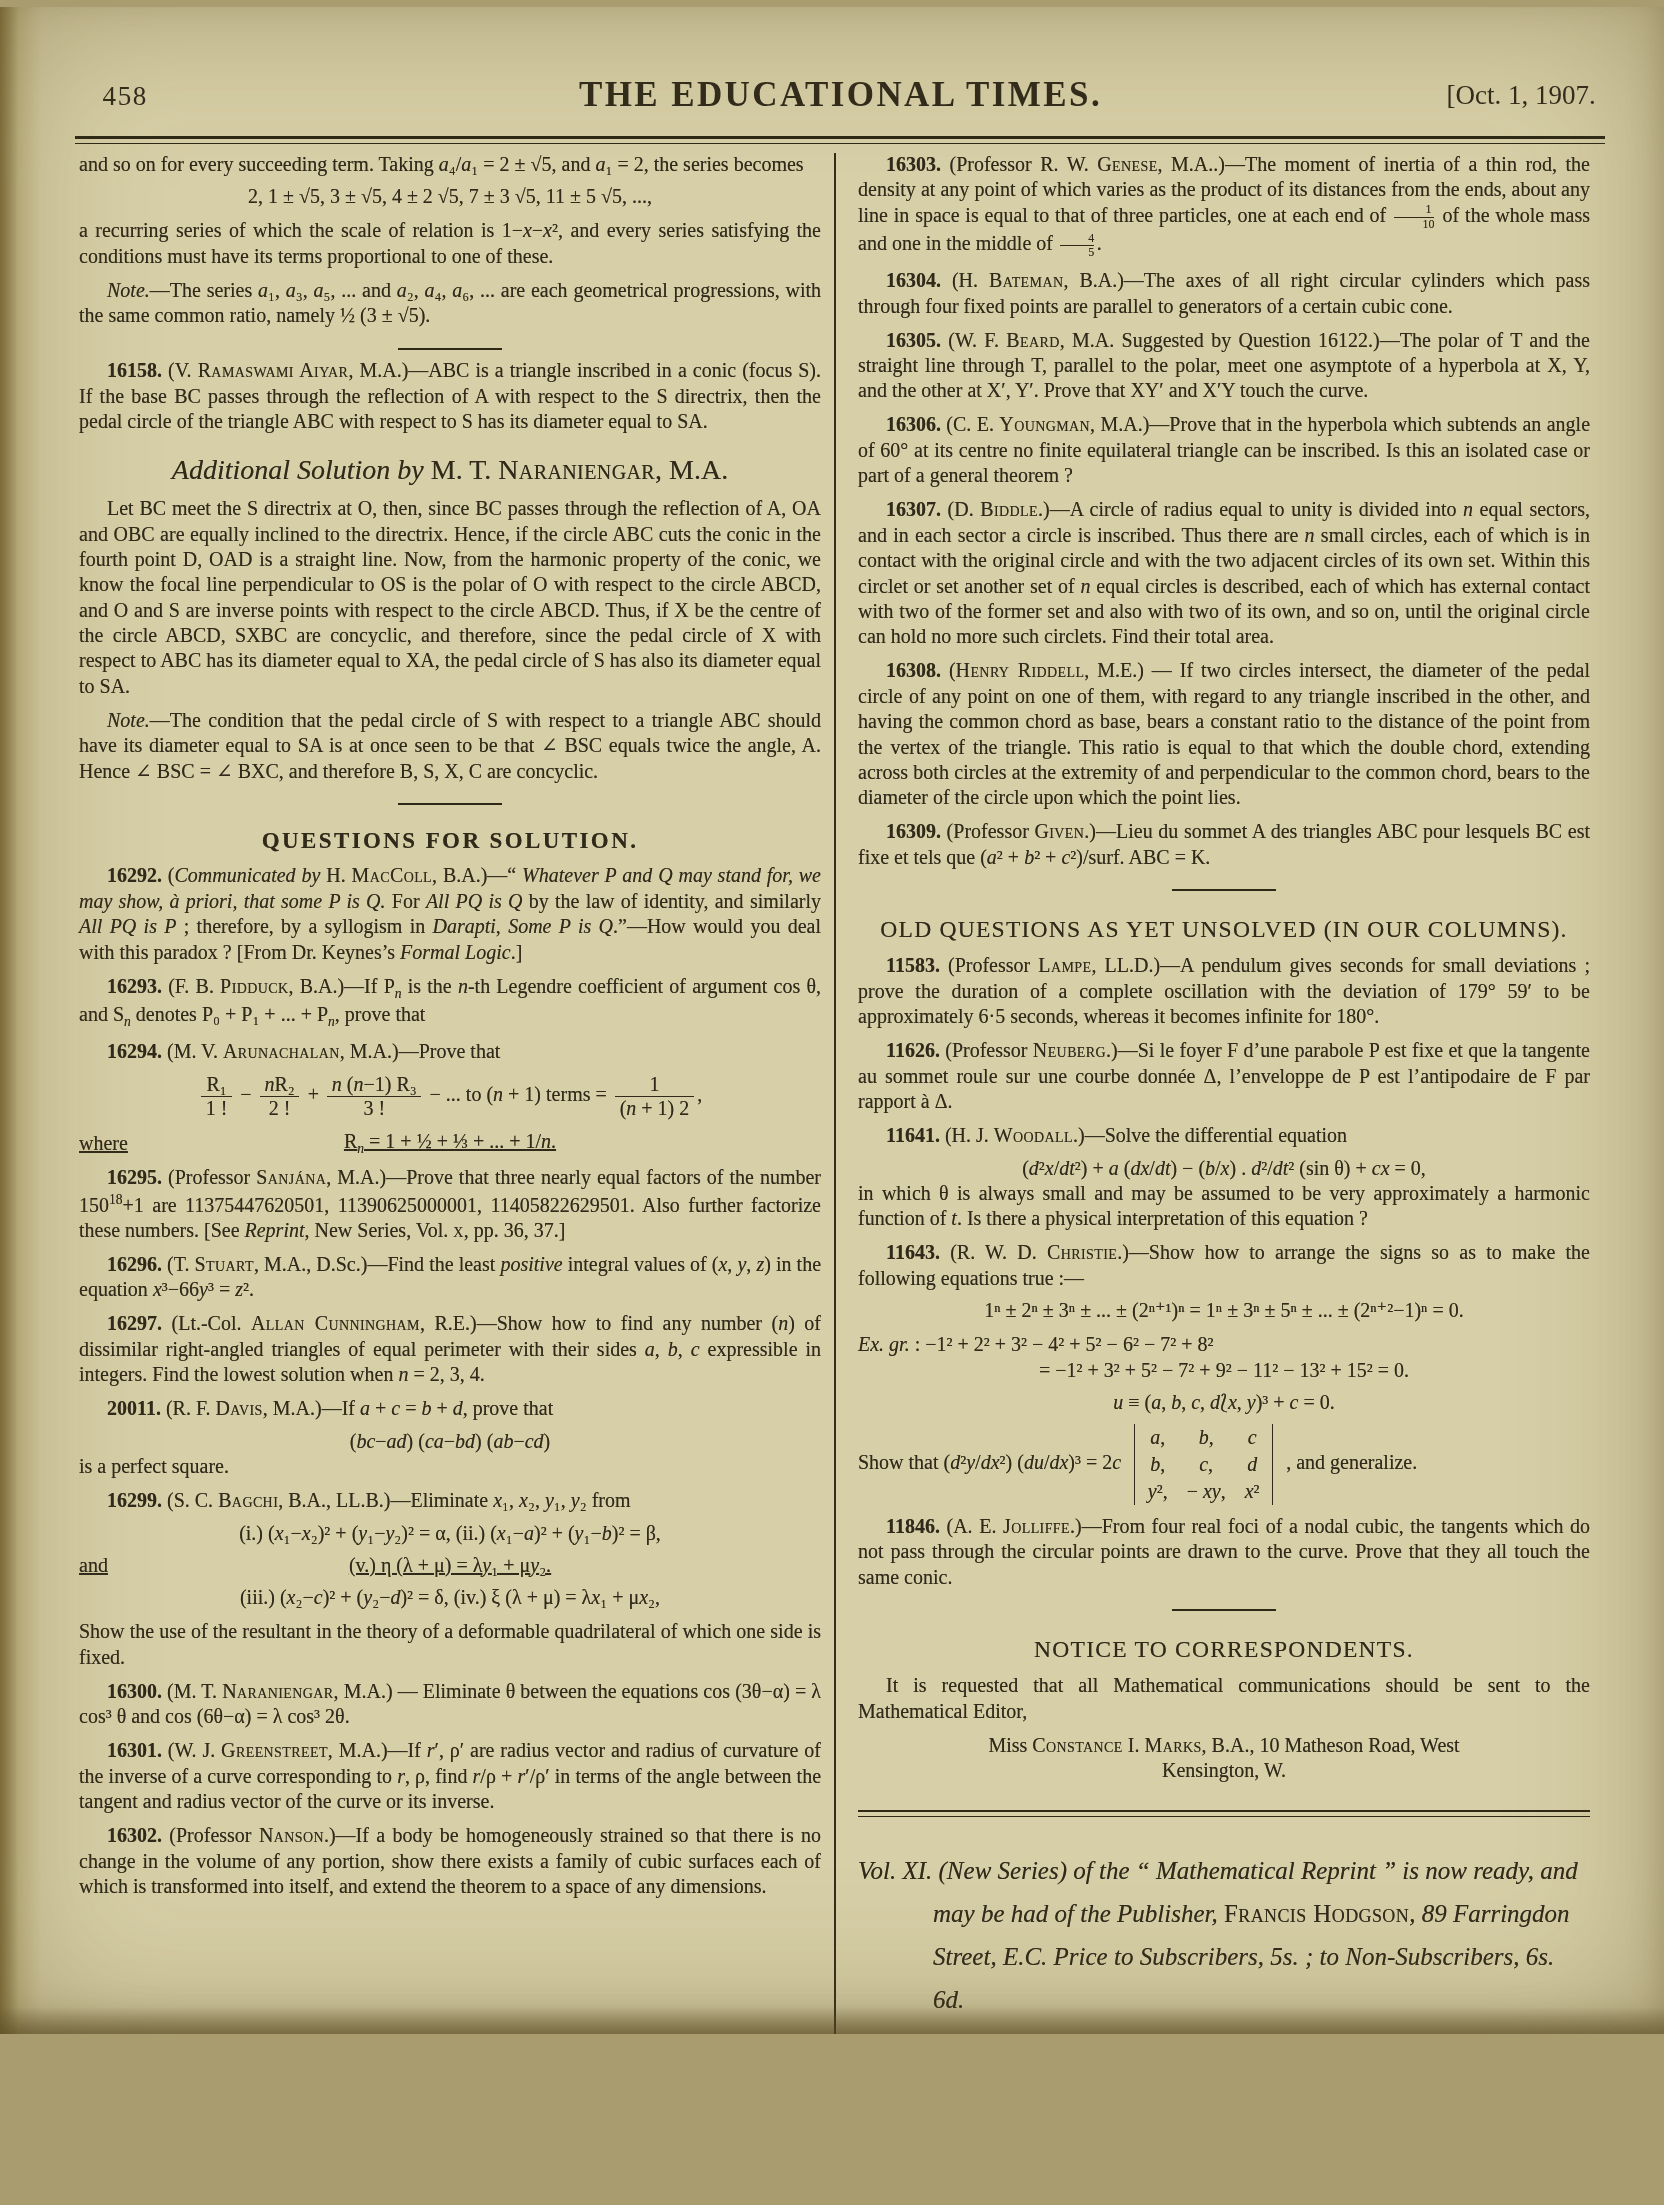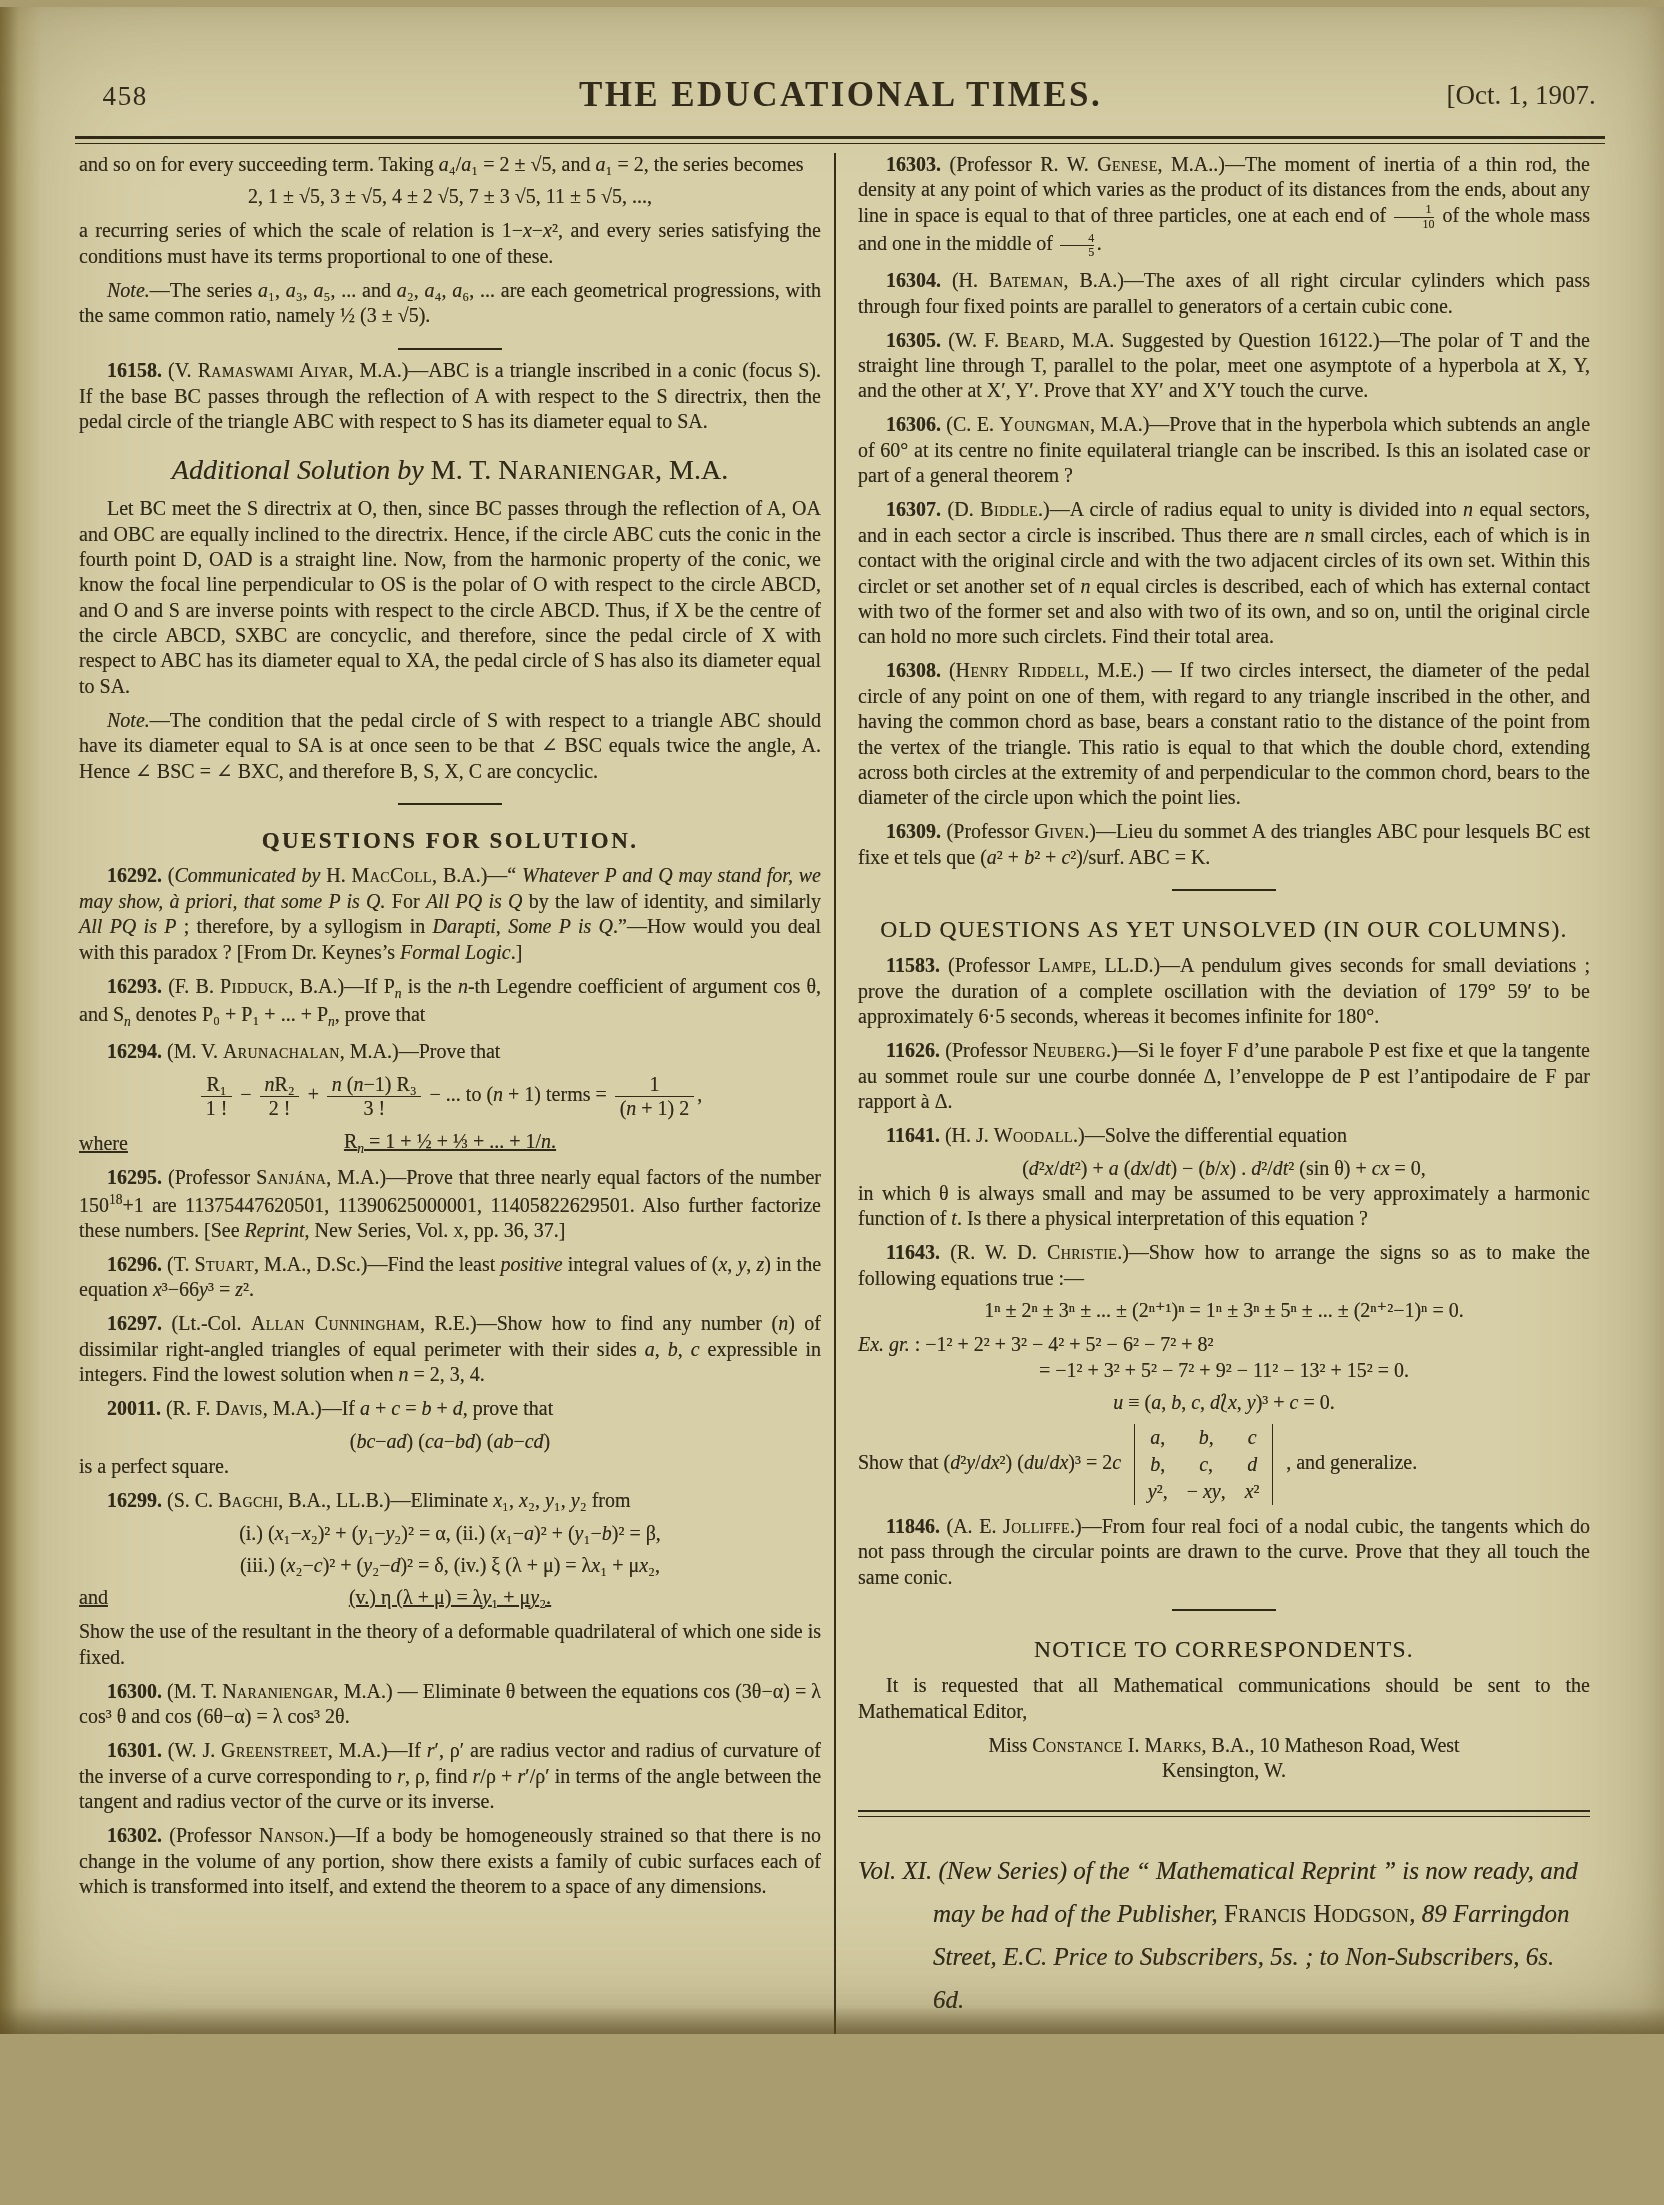--- a/index.html
+++ b/index.html
@@ -108,26 +108,26 @@
         <span class="fpad"></span>
       </div>
       <div class="blk para ind"><b>16295.</b>  (Professor <sc>Sanjána</sc>, M.A.)—Prove that three nearly equal factors of the number 150<sup>18</sup>+1 are 11375447620501, 11390625000001, 11405822629501.   Also further factorize these numbers.   [See <i>Reprint</i>, New Series, Vol. <sc>x</sc>, pp. 36, 37.]</div>
       <div class="blk para ind"><b>16296.</b>  (T. <sc>Stuart</sc>, M.A., D.Sc.)—Find the least <i>positive</i> integral values of (<i>x</i>, <i>y</i>, <i>z</i>) in the equation <i>x</i>³−66<i>y</i>³ = <i>z</i>².</div>
       <div class="blk para ind"><b>16297.</b>  (Lt.-Col. <sc>Allan Cunningham</sc>, R.E.)—Show how to find any number (<i>n</i>) of dissimilar right-angled triangles of equal perimeter with their sides <i>a</i>, <i>b</i>, <i>c</i> expressible in integers.  Find the lowest solution when <i>n</i> = 2, 3, 4.</div>
       <div class="blk para ind"><b>20011.</b>  (R. F. <sc>Davis</sc>, M.A.)—If <i>a</i> + <i>c</i> = <i>b</i> + <i>d</i>, prove that</div>
       <div class="blk formula">(<i>bc</i>−<i>ad</i>) (<i>ca</i>−<i>bd</i>) (<i>ab</i>−<i>cd</i>)</div>
       <div class="blk para tight">is a perfect square.</div>
       <div class="blk para ind"><b>16299.</b>  (S. C. <sc>Bagchi</sc>, B.A., LL.B.)—Eliminate <i>x</i>₁, <i>x</i>₂, <i>y</i>₁, <i>y</i>₂ from</div>
       <div class="blk formula">(i.)  (<i>x</i>₁−<i>x</i>₂)² + (<i>y</i>₁−<i>y</i>₂)² = α,    (ii.)  (<i>x</i>₁−<i>a</i>)² + (<i>y</i>₁−<i>b</i>)² = β,</div>
-      <div class="blk formula">(iii.)   (<i>x</i>₂−<i>c</i>)² + (<i>y</i>₂−<i>d</i>)² = δ,    (iv.)  ξ (λ + μ) = λ<i>x</i>₁ + μ<i>x</i>₂,</div>
       <div class="blk labeled_formula">
         <span class="flabel">and</span>
         <span class="fbody">(v.)  η (λ + μ) = λ<i>y</i>₁ + μ<i>y</i>₂.</span>
         <span class="fpad"></span>
       </div>
+      <div class="blk formula">(iii.)   (<i>x</i>₂−<i>c</i>)² + (<i>y</i>₂−<i>d</i>)² = δ,    (iv.)  ξ (λ + μ) = λ<i>x</i>₁ + μ<i>x</i>₂,</div>
       <div class="blk para">Show the use of the resultant in the theory of a deformable quadrilateral of which one side is fixed.</div>
       <div class="blk para ind"><b>16300.</b>  (M. T. <sc>Naraniengar</sc>, M.A.) — Eliminate  θ  between the equations  cos (3θ−α) = λ cos³ θ  and  cos (6θ−α) = λ cos³ 2θ.</div>
       <div class="blk para ind"><b>16301.</b>  (W. J. <sc>Greenstreet</sc>, M.A.)—If <i>r</i>′, ρ′ are radius vector and radius of curvature of the inverse of a curve corresponding to <i>r</i>, ρ, find <i>r</i>/ρ + <i>r</i>′/ρ′ in terms of the angle between the tangent and radius vector of the curve or its inverse.</div>
       <div class="blk para ind"><b>16302.</b>  (Professor <sc>Nanson</sc>.)—If a body be homogeneously strained so that there is no change in the volume of any portion, show there exists a family of cubic surfaces each of which is transformed into itself, and extend the theorem to a space of any dimensions.</div>
     </div>
   <div class="col col-right" id="col-right">
       <div class="blk para ind tight"><b>16303.</b>  (Professor R. W. <sc>Genese</sc>, M.A..)—The moment of inertia of a thin rod, the density at any point of which varies as the product of its distances from the ends, about any line in space is equal to that of three particles, one at each end of <sfr><sn>1</sn><sd>10</sd></sfr> of the whole mass and one in the middle of <sfr><sn>4</sn><sd>5</sd></sfr>.</div>
       <div class="blk para ind"><b>16304.</b>  (H. <sc>Bateman</sc>, B.A.)—The axes of all right circular cylinders which pass through four fixed points are parallel to generators of a certain cubic cone.</div>
       <div class="blk para ind"><b>16305.</b>  (W. F. <sc>Beard</sc>, M.A.  Suggested by Question 16122.)—The polar of T and the straight line through T,  parallel to the polar, meet one asymptote of a hyperbola at X, Y, and the other at X′, Y′.   Prove that XY′ and X′Y touch the curve.</div>
       <div class="blk para ind"><b>16306.</b>  (C. E. <sc>Youngman</sc>, M.A.)—Prove that in the hyperbola which subtends an angle of 60° at its centre no finite equilateral triangle can be inscribed.   Is this an isolated case or part of a general theorem ?</div>

